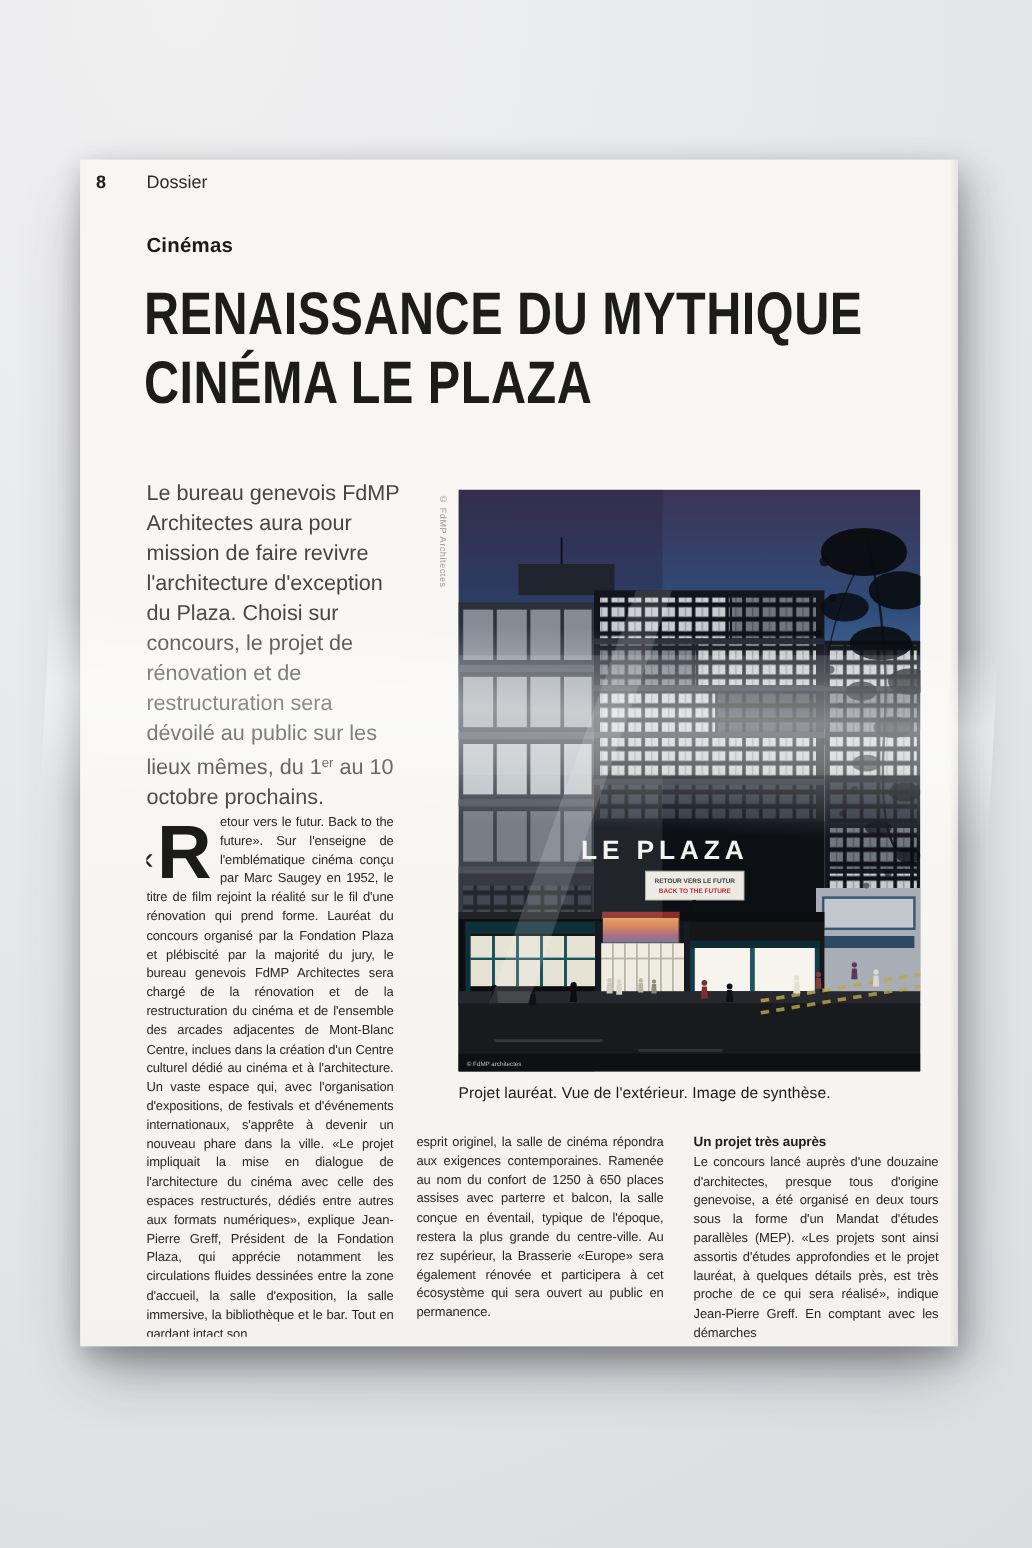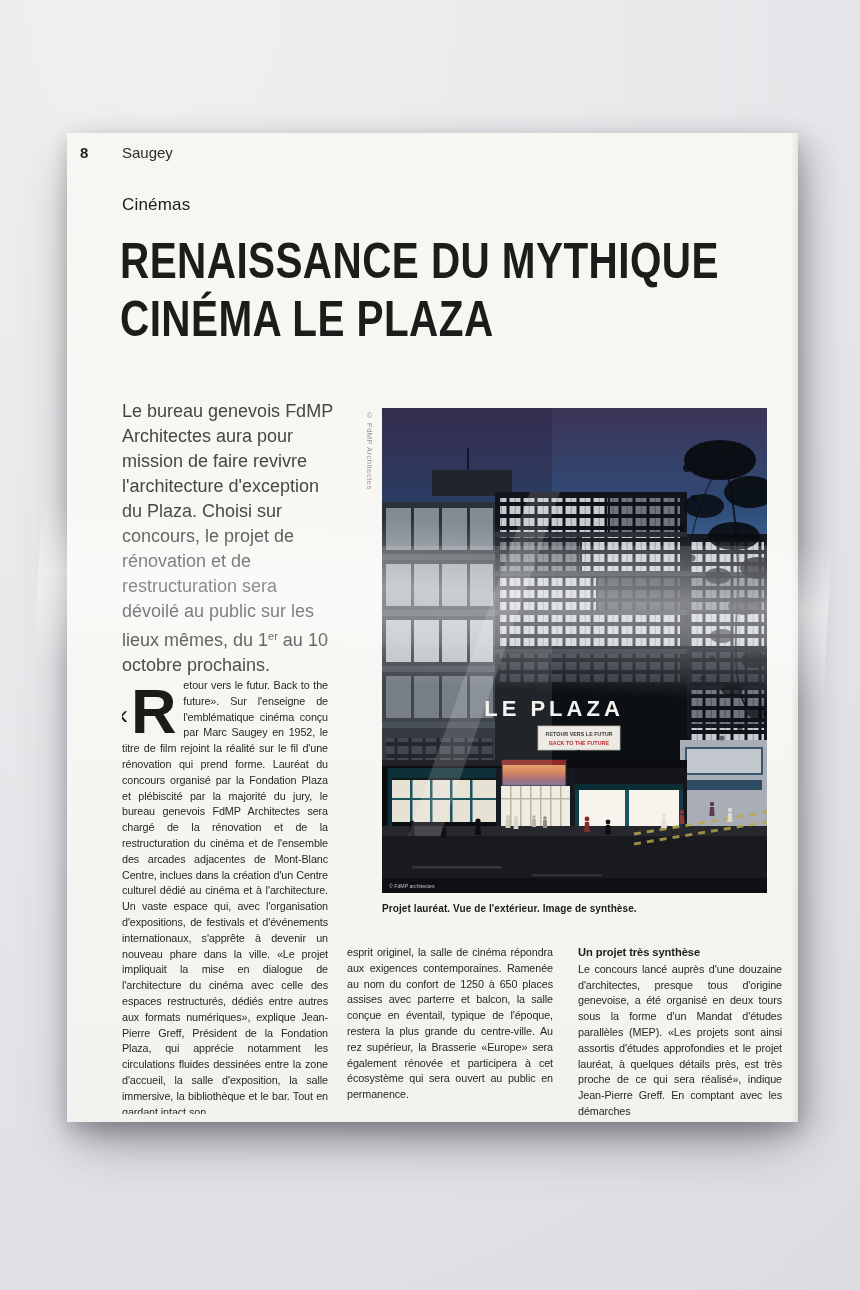--- a/index.html
+++ b/index.html
@@ -19,21 +19,21 @@
     content:"";position:absolute;top:0;right:0;width:7px;height:100%;
     background:linear-gradient(90deg,rgba(0,0,0,0),rgba(0,0,0,.07));
   }
   .gloss{
     position:absolute;left:-30px;right:-30px;top:388px;height:165px;
     background:linear-gradient(180deg,rgba(255,255,255,0) 0%,rgba(255,255,255,.40) 42%,rgba(255,255,255,.30) 62%,rgba(255,255,255,0) 100%);
     transform:rotate(3deg);pointer-events:none;z-index:6;
   }
   .pagenum{position:absolute;left:13px;top:11px;font-size:15px;font-weight:700;color:#1d1d1b;}
   .sectionlbl{position:absolute;left:55px;top:11px;font-size:15px;color:#2c2c2a;}
-  .kicker{position:absolute;left:55px;top:62px;font-size:17px;font-weight:400;color:#1b1b19;letter-spacing:.2px;}
+  .kicker{position:absolute;left:55px;top:62px;font-size:17px;font-weight:700;color:#1b1b19;letter-spacing:.2px;}
   .headline{
     position:absolute;left:53px;top:99px;width:860px;
     transform:scaleX(.81);transform-origin:top left;
     font-size:50px;line-height:58px;font-weight:700;color:#1c1c1a;letter-spacing:.5px;
   }
   .headline span{display:block;}
   .lead{
     position:absolute;left:55px;top:266px;width:216px;
     font-size:18px;line-height:25px;color:#464644;
   }
@@ -50,31 +50,31 @@
   .dc-quote{font-size:27px;color:#1e1e1c;margin-right:3px;margin-top:10px;}
   .dc-letter{font-size:63px;line-height:52px;font-weight:700;color:#1b1b19;}
   .figure{position:absolute;left:315px;top:275px;width:385px;height:485px;z-index:2;}
   .figure svg{display:block;width:385px;height:485px;}
   .vcredit{
     position:absolute;left:298px;top:278px;z-index:3;
     writing-mode:vertical-rl;font-size:7.5px;letter-spacing:.5px;color:#97979a;
   }
   .caption{
     position:absolute;left:315px;top:770px;width:390px;
-    font-size:10px;font-weight:700;color:#1b1b19;letter-spacing:.1px;
+    font-size:13px;font-weight:400;color:#1b1b19;letter-spacing:.1px;
   }
 </style>
 </head>
 <body>
 
 <div class="scene">
   <div class="page">
 
     <div class="pagenum">8</div>
-    <div class="sectionlbl">Saugey</div>
+    <div class="sectionlbl">Dossier</div>
     <div class="kicker">Cinémas</div>
 
     <h1 class="headline" style="margin:0;">
       <span>RENAISSANCE DU MYTHIQUE</span>
       <span>CINÉMA LE PLAZA</span>
     </h1>
 
     <p class="lead" style="margin:0;">
       <span>Le bureau genevois FdMP Architectes aura pour mission de faire revivre l'architecture d'exception du Plaza. Choisi sur concours, le projet de rénovation et de restructuration sera dévoilé au public sur les lieux mêmes, du 1</span><sup>er</sup><span> au 10 octobre prochains.</span>
     </p>
@@ -329,19 +329,19 @@
       </svg>
     </div>
 
     <div class="caption">Projet lauréat. Vue de l'extérieur. Image de synthèse.</div>
 
     <div class="bodycol col2">
       <span>esprit originel, la salle de cinéma répondra aux exigences contemporaines. Ramenée au nom du confort de 1250 à 650 places assises avec parterre et balcon, la salle conçue en éventail, typique de l'époque, restera la plus grande du centre-ville. Au rez supérieur, la Brasserie «Europe» sera également rénovée et participera à cet écosystème qui sera ouvert au public en permanence.</span>
     </div>
 
     <div class="bodycol col3">
-      <p class="subhead">Un projet très synthèse</p>
+      <p class="subhead">Un projet très auprès</p>
       <span>Le concours lancé auprès d'une douzaine d'architectes, presque tous d'origine genevoise, a été organisé en deux tours sous la forme d'un Mandat d'études parallèles (MEP). «Les projets sont ainsi assortis d'études approfondies et le projet lauréat, à quelques détails près, est très proche de ce qui sera réalisé», indique Jean-Pierre Greff. En comptant avec les démarches</span>
     </div>
 
     <div class="gloss"></div>
   </div>
 </div>
 
 </body></html>

